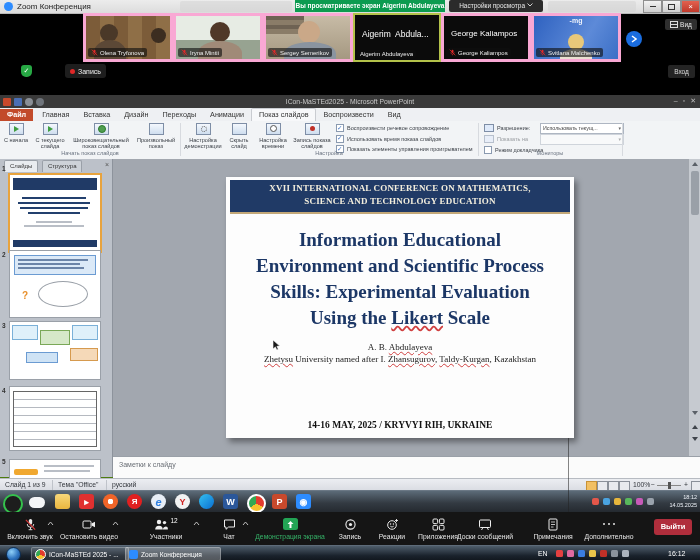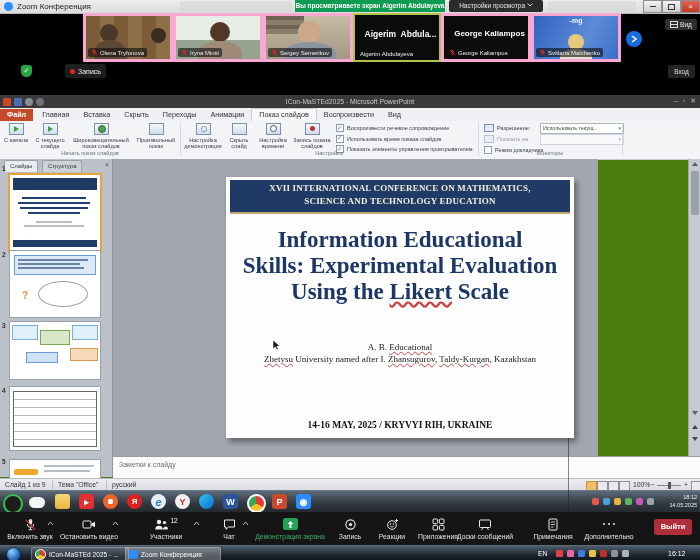--- a/index.html
+++ b/index.html
@@ -18,21 +18,21 @@
   .ming{width:6px;height:1.5px;background:#333}
   .maxg{width:5px;height:4px;border:1px solid #333}
   .xg{font-size:8px;color:#fff;line-height:9px}.xg::after{content:"×"}
   
   .strip{display:flex}
   .tile{position:relative;flex:1;border:3px solid #f9a8d4;overflow:hidden}
   .tile.active{border:2px solid #b3c24a}
   .plate{position:absolute;left:2px;bottom:2px;background:rgba(15,15,15,.62);border-radius:2px;
          padding:1px 3px;display:flex;align-items:center;gap:2px;max-width:92%}
   .plate span{color:#eee;font-size:6px;white-space:nowrap;overflow:hidden}
-  .ctrname{position:absolute;left:7px;right:0;top:30%;text-align:center;color:#fff;font-weight:bold;font-size:8.5px;white-space:pre}
+  .ctrname{position:absolute;left:7px;right:0;top:30%;color:#fff;font-weight:normal;font-size:8.5px;white-space:pre}
   .bg-olena{background:repeating-linear-gradient(90deg,#7c5c39 0 14px,#8f6f47 14px 28px)}
   .bg-iryna{background:linear-gradient(#e7ece4 0 55%,#97a391 55%)}
   .bg-sergey{background:linear-gradient(#c7bba6,#a59881)}
   .bg-dark{background:#0b0b0b}
   .bg-svitlana{background:linear-gradient(120deg,#2f62c0,#5d8ad8 60%,#3b6fc6)}
   .head{position:absolute;border-radius:50%}
   .torso{position:absolute;border-radius:50% 50% 0 0}
   .bgtext{position:absolute;top:1px;left:0;right:0;text-align:center;color:#fff;font-weight:bold;font-size:7px;opacity:.9}
   .nextbtn{width:16px;height:16px;border-radius:50%;background:#1a6de0;display:flex;align-items:center;justify-content:center}
   .viewbtn{background:#2f2f2f;border-radius:2px;color:#e8e8e8;font-size:6.5px;display:flex;align-items:center;gap:2px;justify-content:center}
@@ -76,26 +76,26 @@
   
   .panel{position:absolute;left:0;top:64px;width:112px;height:318px;background:#bcc1c9;border-right:1px solid #8d939c}
   .ptab{position:absolute;top:1px;height:11px;font-size:6px;color:#333;line-height:11px;padding:0 5px;background:#cdd2d8;border:1px solid #9aa0a8;border-bottom:none;border-radius:2px 2px 0 0}
   .ptab.on{background:#e9ecf0}
   .pclose{position:absolute;right:3px;top:2px;font-size:7px;color:#555}.pclose::after{content:"×"}
   .thumb{position:absolute;left:9px;width:90px;background:#fff;border:1px solid #9aa0a8;overflow:hidden}
   .thumb.sel{border:2px solid #e8a33d;left:8px}
   .tnum{position:absolute;left:2px;font-size:6.5px;color:#333;font-weight:bold}
   .bar{position:absolute;background:#23406e;height:2px}
   .gbar{position:absolute;background:#b9bec6;height:1.5px}
-  .main{position:absolute;left:113px;top:64px;width:485px;height:297px;background:#a2a7af}
+  .main{position:absolute;left:113px;top:64px;width:575px;height:297px;background:#a2a7af}
   .slide{position:absolute;left:113px;top:18px;width:348px;height:261px;background:#fdfdfd;box-shadow:3px 4px 6px rgba(0,0,0,.4)}
   .band{position:absolute;left:4px;top:3px;right:4px;height:30px;background:#203a66;text-align:center;
         font-family:"Liberation Serif",serif;font-weight:bold;font-size:9px;color:#f3eedd;line-height:13px;padding-top:2px;letter-spacing:.2px}
   .gold{position:absolute;left:4px;top:35px;right:4px;height:2px;background:#c3a878}
-  .stitle{position:absolute;left:8px;top:50px;right:8px;text-align:center;font-family:"Liberation Serif",serif;font-weight:bold;font-size:23px;color:#1c3766;line-height:26px}
+  .stitle{position:absolute;left:8px;top:50px;right:8px;text-align:center;font-family:"Liberation Serif",serif;font-weight:bold;font-size:19px;color:#1c3766;line-height:26px}
   .sq{text-decoration-line:underline;text-decoration-style:wavy;text-decoration-color:#d04040}
   .sauth{position:absolute;left:0;right:0;top:165px;text-align:center;font-family:"Liberation Serif",serif;font-size:9px;color:#1b1b1b}
   .saff{position:absolute;left:0;right:0;top:177px;text-align:center;font-family:"Liberation Serif",serif;font-size:9px;color:#1b1b1b}
   .sfoot{position:absolute;left:0;right:0;top:243px;text-align:center;font-family:"Liberation Serif",serif;font-weight:600;font-size:9.5px;color:#111}
   .scrollv{position:absolute;left:688px;top:64px;width:12px;height:297px;background:#c6cad0;border-left:1px solid #a2a7ae}
   .sarr{position:absolute;left:3px;width:0;height:0;border-left:3px solid transparent;border-right:3px solid transparent}
   .sarr.up{border-bottom:4px solid #5a6068}
   .sarr.dn{border-top:4px solid #5a6068}
   .sthumb{position:absolute;left:2px;width:8px;background:#9aa0a8;border-radius:2px}
   .notes{position:absolute;left:113px;top:361px;width:587px;height:21px;background:#fbfbfb;border-top:1px solid #9aa0a8}
@@ -278,21 +278,21 @@
           <i>–</i>
           <i>▫</i>
           <i>✕</i>
         </div>
     </div>
 
     <div class="tabrow">
       <span class="rtab file">Файл</span>
       <span class="rtab">Главная</span>
       <span class="rtab">Вставка</span>
-      <span class="rtab">Скрыть</span>
+      <span class="rtab">Дизайн</span>
       <span class="rtab">Переходы</span>
       <span class="rtab">Анимации</span>
       <span class="rtab on">Показ слайдов</span>
       <span class="rtab">Воспроизвести</span>
       <span class="rtab">Вид</span>
     </div>
 
     <div class="ribbon">
 
       <div class="rbtn" style="left:2px;width:28px">
@@ -421,24 +421,25 @@
 
     <div class="main">
       <div class="slide">
         <div class="band">
           <div>XVII INTERNATIONAL CONFERENCE ON MATHEMATICS,</div>
           <div>SCIENCE AND TECHNOLOGY EDUCATION</div>
         </div>
         <div class="gold"></div>
         <div class="stitle">
           <div>Information Educational</div>
+          <div>Environment and Scientific Process</div>
           <div>Skills: Experimental Evaluation</div>
           <div><span>Using the </span><span class="sq">Likert</span><span> Scale</span></div>
         </div>
-        <div class="sauth"><span>A. B. </span><span class="sq">Educational</span></div>
+        <div class="sauth"><span>A. B. </span><span class="sq">Abdulayeva</span></div>
         <div class="saff"><span class="sq">Zhetysu</span><span> University named after I. </span><span class="sq">Zhansugurov</span><span>, </span><span class="sq">Taldy-Kurgan</span><span>, Kazakhstan</span></div>
         <div class="sfoot">14-16 MAY, 2025 / KRYVYI RIH, UKRAINE</div>
         <svg class="abs" style="left:46px;top:162px" width="9" height="12" viewBox="0 0 9 12">
             <path d="M1 1 L1 10 L3.4 7.9 L4.8 11 L6.3 10.3 L4.9 7.3 L7.8 7.1 Z" fill="#1a1a1a" stroke="#fff" stroke-width=".6"></path>
           </svg>
       </div>
     </div>
 
     <div class="scrollv">
       <span class="sarr up" style="top:3px"></span>

